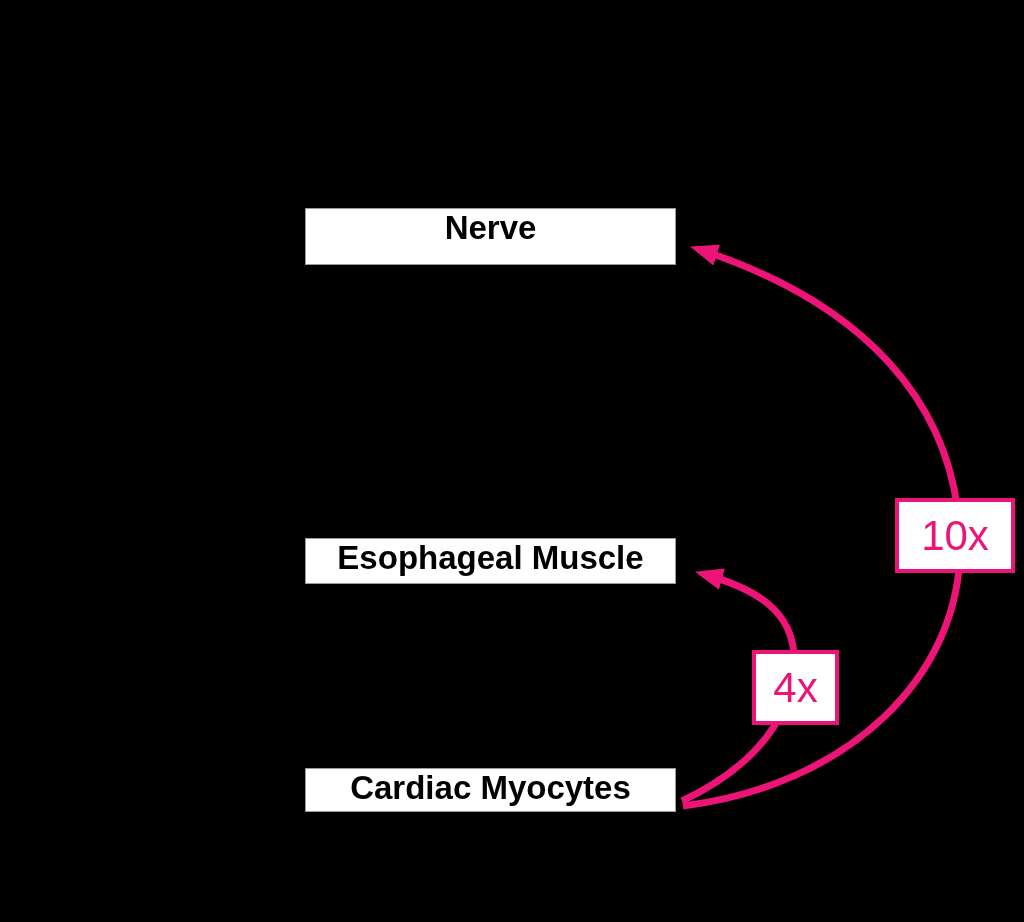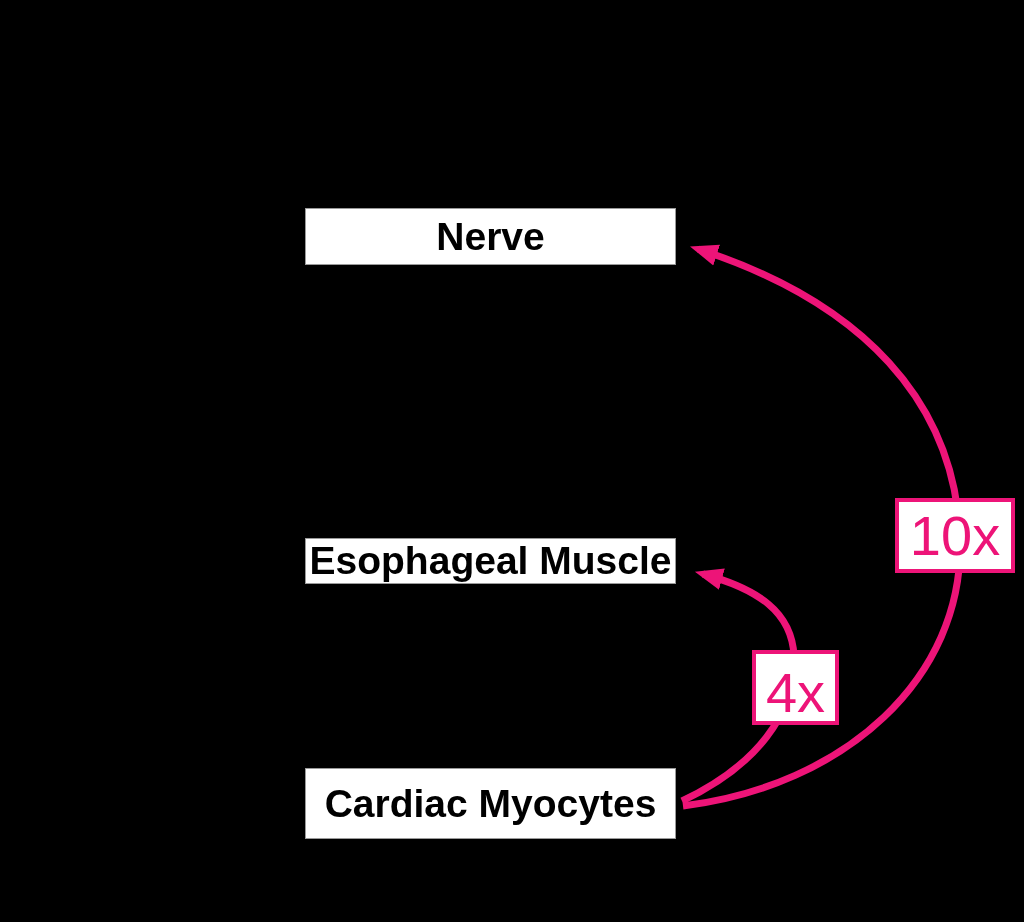--- a/index.html
+++ b/index.html
@@ -32,44 +32,44 @@
     stroke-width: 7;
   }
   .arrowhead-shape { fill: var(--accent); }
 
   .node {
     position: absolute;
     background: var(--node-fill);
     border: 1px solid #9a9a9a;
     color: var(--node-text);
     font-weight: bold;
-    font-size: 39px;
+    font-size: 33px;
     display: flex;
-    align-items: center;
+    align-items: flex-start;
     justify-content: center;
     white-space: nowrap;
   }
   .node-nerve      { left: 305px; top: 208px; width: 371px; height: 57px; }
   .node-esophageal { left: 305px; top: 538px; width: 371px; height: 46px; }
-  .node-cardiac    { left: 305px; top: 768px; width: 371px; height: 71px; }
+  .node-cardiac    { left: 305px; top: 768px; width: 371px; height: 44px; }
 
   .mult-label {
     position: absolute;
     background: var(--node-fill);
     border: 4px solid var(--accent);
     color: var(--accent);
     font-weight: 400;
-    font-size: 56px;
+    font-size: 42px;
     display: flex;
     align-items: center;
     justify-content: center;
     line-height: 1;
   }
   .mult-10x { left: 895px; top: 498px; width: 120px; height: 75px; }
-  .mult-4x  { left: 752px; top: 650px; width: 87px;  height: 75px; align-items: flex-end; }
+  .mult-4x  { left: 752px; top: 650px; width: 87px;  height: 75px; }
 </style>
 </head>
 <body>
 
 <div class="stage">
 
   <svg class="arrow-layer" viewBox="0 0 1024 922" xmlns="http://www.w3.org/2000/svg">
     <defs>
       <marker id="ah" viewBox="0 0 10 10" refX="7" refY="5" markerWidth="4" markerHeight="4" orient="auto-start-reverse">
         <path class="arrowhead-shape" d="M 0 1.1 L 10 5 L 0 8.9 z"></path>

